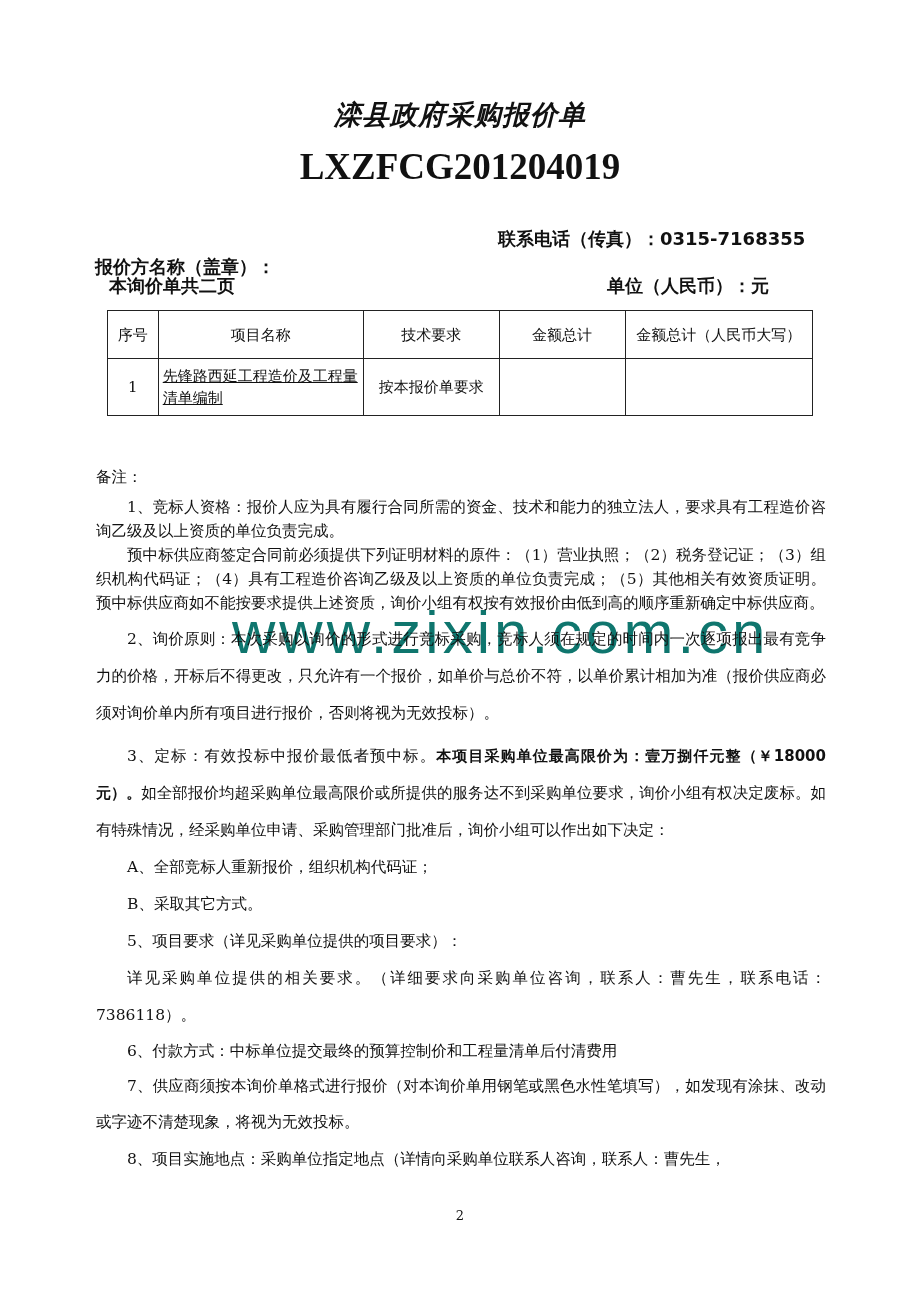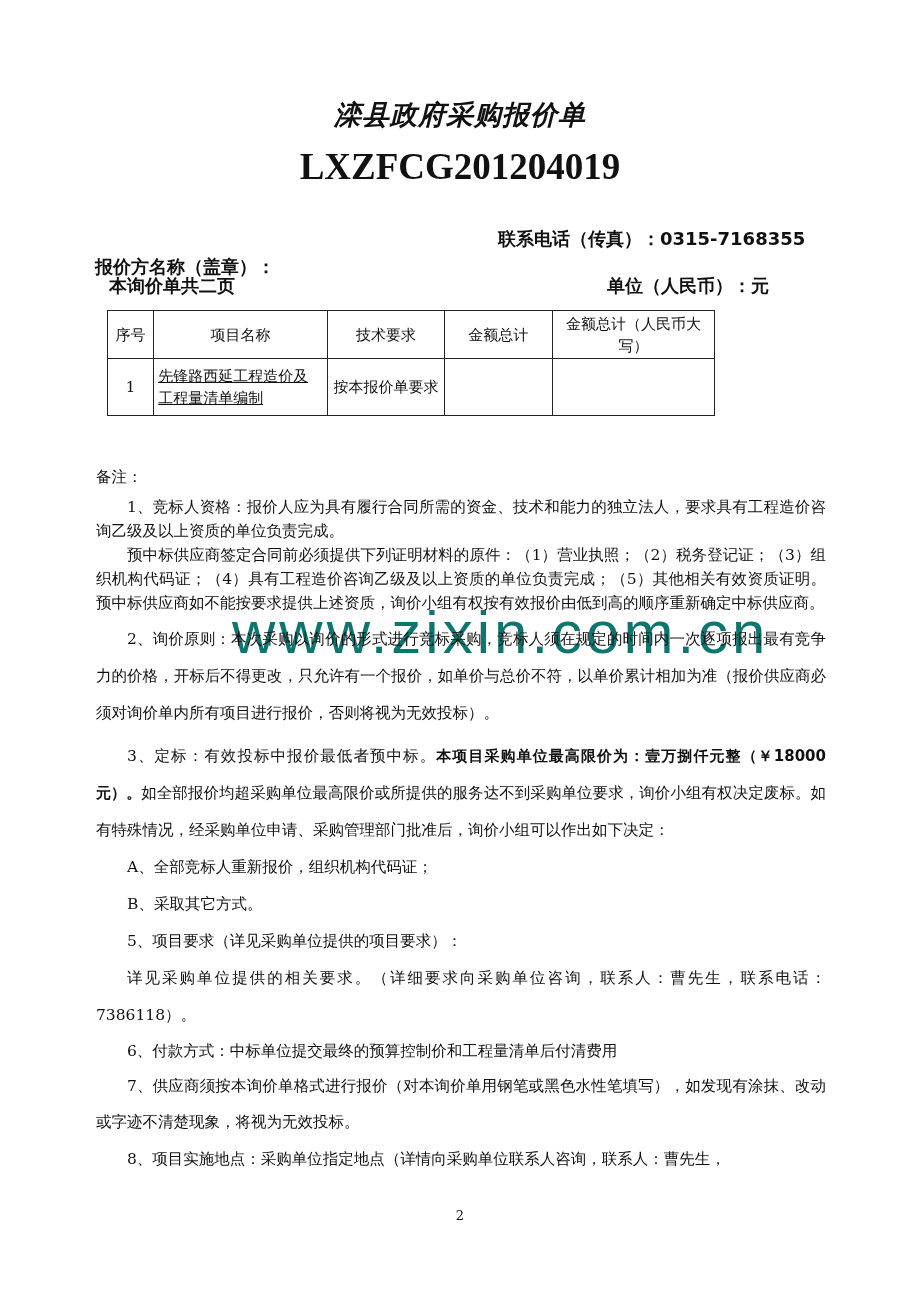--- a/index.html
+++ b/index.html
@@ -15,21 +15,21 @@
   .t1 { top: 97px; font-size: 27px; letter-spacing: 1px; font-style: italic; }
   .t2 { top: 145px; font-family: "Liberation Serif", serif; font-size: 37px; }
   .hdr { position: absolute; font-family: "DejaVu Sans", sans-serif; font-weight: bold; font-size: 18px; }
   .h-left1 { left: 95px; top: 227px; margin-top: 28px; }
   .h-right1 { left: 498px; top: 227px; }
   .h-left2 { left: 109px; top: 274px; }
   .h-right2 { left: 607px; top: 274px; }
 
   table.quote {
     position: absolute; left: 107px; top: 310px; border-collapse: collapse;
-    font-size: 15px; width: 608px;
+    font-size: 15px; width: 706px;
   }
   table.quote td {
     border: 1px solid #222; text-align: center; vertical-align: middle;
     line-height: 22px; padding: 1px 4px;
   }
   table.quote td.left { text-align: left; text-decoration: underline; }
   .c1 { width: 42px; } .c2 { width: 198px; } .c3 { width: 128px; } .c4 { width: 118px; } .c5 { width: 180px; }
   tr.r-head { height: 48px; } tr.r-body { height: 57px; }
 
   .notes {

